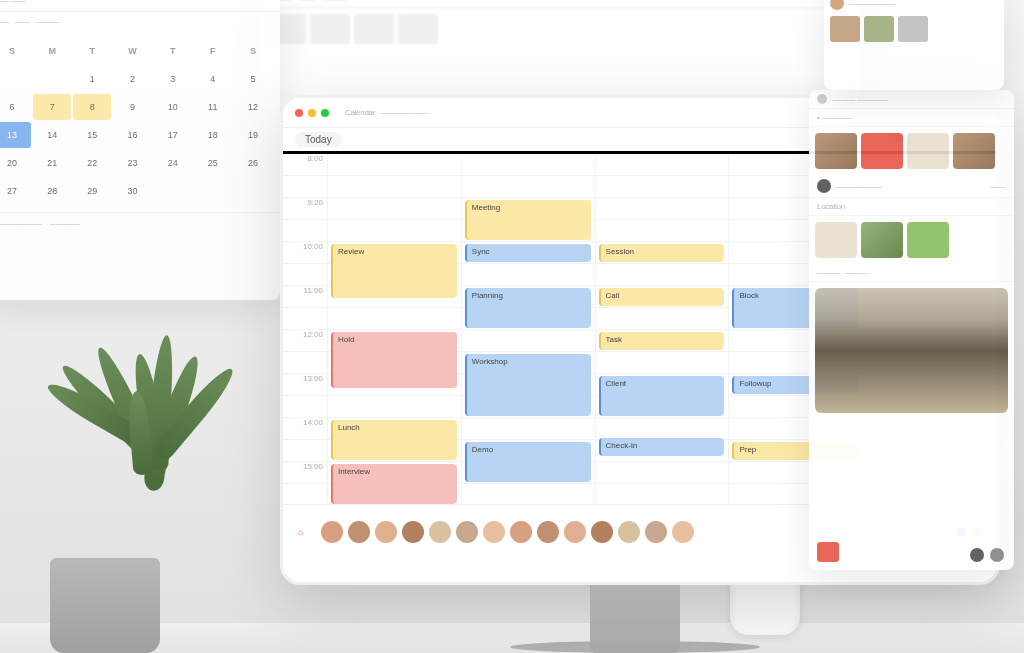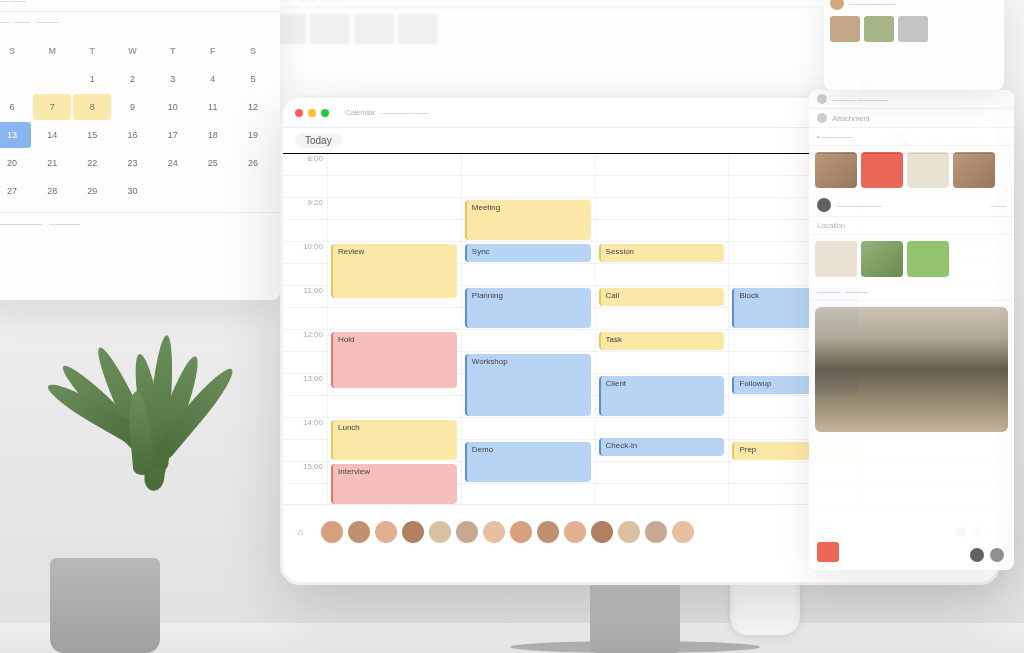--- a/index.html
+++ b/index.html
@@ -107,21 +107,21 @@
 .tl-red { background: #ff5f56; }
 .tl-yel { background: #ffbd2e; }
 .tl-grn { background: #27c93f; }
 
 .cal-subtoolbar {
   height: 26px;
   display: flex;
   align-items: center;
   gap: 10px;
   padding: 0 12px;
-  border-bottom: 1px solid #000000;
+  border-bottom: 3px solid #000000;
   color: #555;
   font-size: 10px;
 }
 .pill { padding: 2px 10px; border-radius: 10px; background: #f4f4f4; }
 .search-pill { background: #eef4ff; color: #4a6fd4; }
 
 .cal-grid {
   display: grid;
   grid-template-columns: 45px repeat(5, 1fr);
   grid-auto-rows: 22px;
@@ -527,24 +527,20 @@
   </div>
 
 </div>
 
 <div class="win win-right">
   <div class="rp-row">
     <span class="icon-dot" style="background:#ccc"></span>
     <span class="blurtext">——— ————</span>
   </div>
   <div class="rp-row">
-    <span class="icon-dot" style="background:#ccc"></span>
-    <span class="blurtext">Attachment</span>
-  </div>
-  <div class="rp-row">
       <span class="blurtext">• ————</span>
     </div>
   <div style="display:flex;gap:4px;padding:6px">
     <div class="rp-thumb brown"></div>
     <div class="rp-thumb red"></div>
     <div class="rp-thumb beige"></div>
     <div class="rp-thumb brown"></div>
   </div>
   <div class="rp-row">
     <div style="width:14px;height:14px;border-radius:50%;background:#555"></div>

